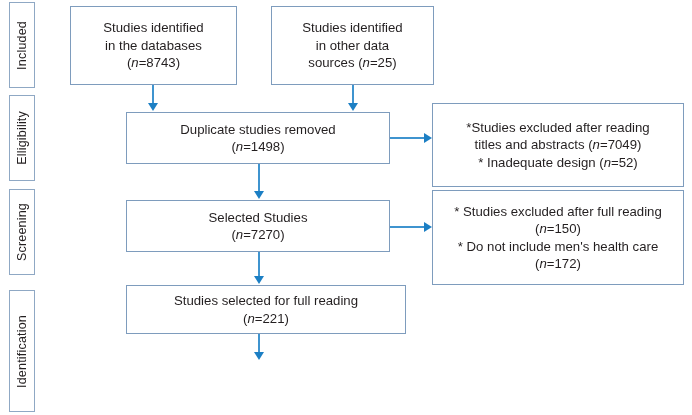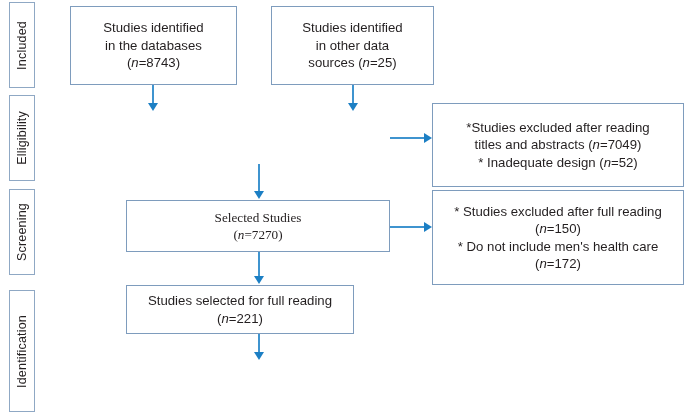--- a/index.html
+++ b/index.html
@@ -116,52 +116,56 @@
     <span class="ln">in other data</span>
     <span class="ln"><span>sources (</span><span class="it">n</span><span>=25)</span></span>
   </div>
 
   <div class="vline" style="left:152px; top:85px; height:22px;"></div>
   <div class="arrow-down" style="left:148px; top:103px;"></div>
 
   <div class="vline" style="left:352px; top:85px; height:22px;"></div>
   <div class="arrow-down" style="left:348px; top:103px;"></div>
 
+  <div class="node" style="left:126px; top:112px; width:264px; height:52px;">
+    <span class="ln">Duplicate studies removed</span>
+    <span class="ln"><span>(</span><span class="it">n</span><span>=1498)</span></span>
+  </div>
 
   <div class="hline" style="left:390px; top:137px; width:38px;"></div>
   <div class="arrow-right" style="left:424px; top:133px;"></div>
 
   <div class="node wrap" style="left:432px; top:103px; width:252px; height:84px;">
     <span class="ln">*Studies excluded after reading</span>
     <span class="ln"><span>titles and abstracts (</span><span class="it">n</span><span>=7049)</span></span>
     <span class="ln"><span>* Inadequate design (</span><span class="it">n</span><span>=52)</span></span>
   </div>
 
   <div class="vline" style="left:258px; top:164px; height:30px;"></div>
   <div class="arrow-down" style="left:254px; top:191px;"></div>
 
-  <div class="node" style="left:126px; top:200px; width:264px; height:52px;font-family:Liberation Serif, serif;">
+  <div class="node" style="left:126px; top:200px; width:264px; height:52px;">
     <span class="ln">Selected Studies</span>
     <span class="ln"><span>(</span><span class="it">n</span><span>=7270)</span></span>
   </div>
 
   <div class="hline" style="left:390px; top:226px; width:38px;"></div>
   <div class="arrow-right" style="left:424px; top:222px;"></div>
 
   <div class="node wrap" style="left:432px; top:190px; width:252px; height:95px;">
     <span class="ln">* Studies excluded after full reading</span>
     <span class="ln"><span>(</span><span class="it">n</span><span>=150)</span></span>
     <span class="ln">* Do not include men's health care</span>
     <span class="ln"><span>(</span><span class="it">n</span><span>=172)</span></span>
   </div>
 
   <div class="vline" style="left:258px; top:252px; height:27px;"></div>
   <div class="arrow-down" style="left:254px; top:276px;"></div>
 
-  <div class="node" style="left:126px; top:285px; width:228px; height:49px;">
+  <div class="node" style="left:126px; top:285px; width:280px; height:49px;">
     <span class="ln">Studies selected for full reading</span>
     <span class="ln"><span>(</span><span class="it">n</span><span>=221)</span></span>
   </div>
 
   <div class="vline" style="left:258px; top:334px; height:22px;"></div>
   <div class="arrow-down" style="left:254px; top:352px;"></div>
 
 
 </div>
 

